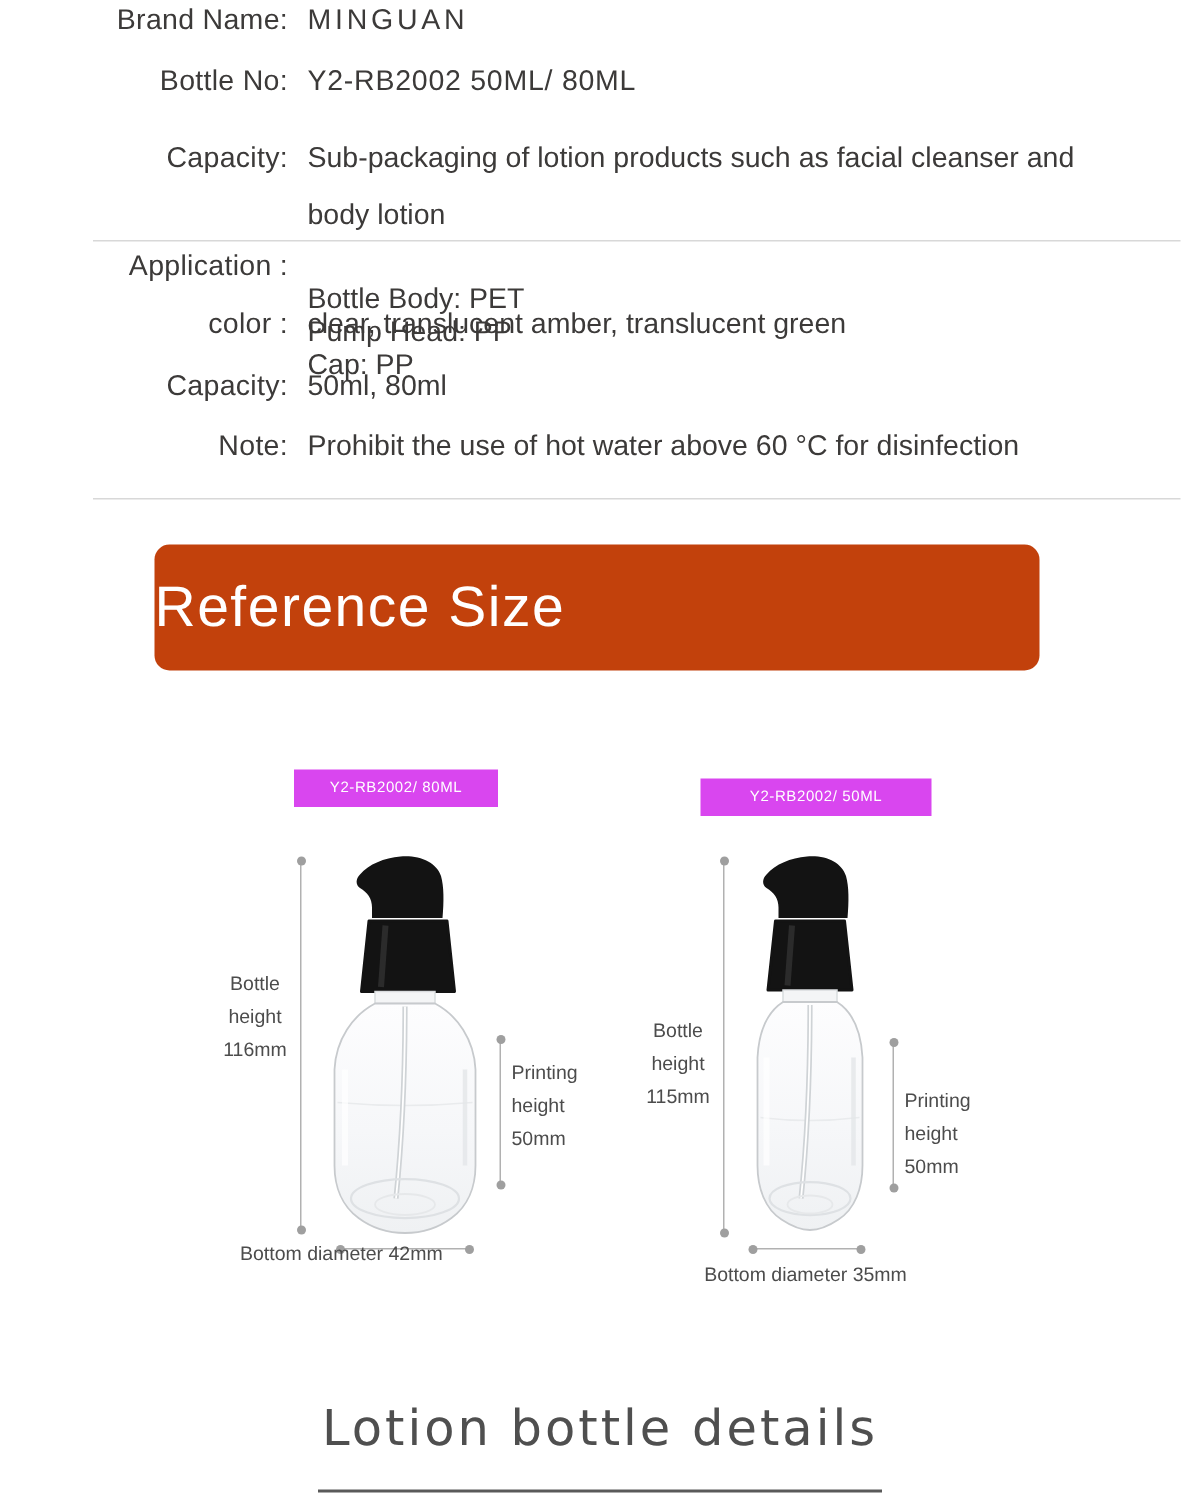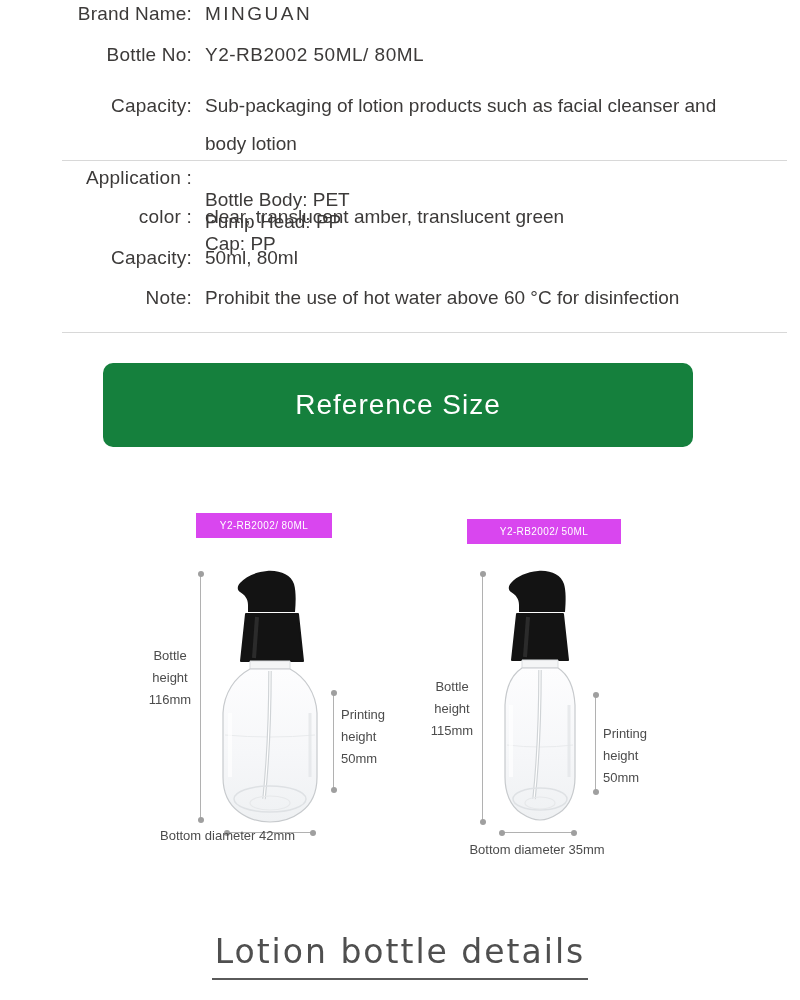--- a/index.html
+++ b/index.html
@@ -18,23 +18,23 @@
     white-space:pre-line;max-width:575px;
   }
   .row-material .spec-label,.row-material .spec-value{line-height:38px;}
   .value-brand{letter-spacing:2.5px;}
   .value-model{letter-spacing:.5px;}
   .app-part{margin-right:32px;white-space:nowrap;}
   .divider{position:absolute;left:62px;width:725px;height:1px;background:#d8d8d8;}
   
   .banner{
     position:absolute;left:103px;top:363px;width:590px;height:84px;
-    background:#15803d;border-radius:10px;color:#fff;
-    display:flex;align-items:center;justify-content:center;
-    font-size:28px;letter-spacing:1px;
+    background:#c2410c;border-radius:10px;color:#fff;
+    display:flex;align-items:center;justify-content:flex-start;
+    font-size:38px;letter-spacing:1px;
   }
   
   .model-tag{
     position:absolute;background:#d946ef;color:#fff;font-size:10px;
     display:flex;align-items:center;justify-content:center;letter-spacing:.4px;
   }
   .tag-80{left:196px;top:513px;width:136px;height:25px;}
   .tag-50{left:467px;top:519px;width:154px;height:25px;}
   
   .vline{position:absolute;width:1px;background:#b1b1b1;}
@@ -66,21 +66,21 @@
   .lbl-p-50{left:603px;top:723px;}
   .lbl-d-50{left:425px;top:839px;width:224px;text-align:center;}
   
   .bottle-svg{position:absolute;}
   .svg-80{left:215px;top:565px;}
   .svg-50{left:495px;top:563px;}
   
   .details-heading-wrap{position:absolute;left:0;right:0;top:932px;text-align:center;}
   .details-heading{
     display:inline-block;font-family:"DejaVu Sans", sans-serif;font-size:33px;
-    letter-spacing:2px;color:#4f4f4f;border-bottom:2px solid #5a5a5a;padding:0 3px 7px;
+    letter-spacing:2px;color:#4f4f4f;border-bottom:2px solid #5a5a5a;padding:0 3px 22px;
   }
 </style>
 </head>
 <body>
 
 <div class="page">
 
   <div class="spec-row" style="top:3px">
     <div class="spec-label">Brand Name:</div>
     <div class="spec-value value-brand">MINGUAN</div>

